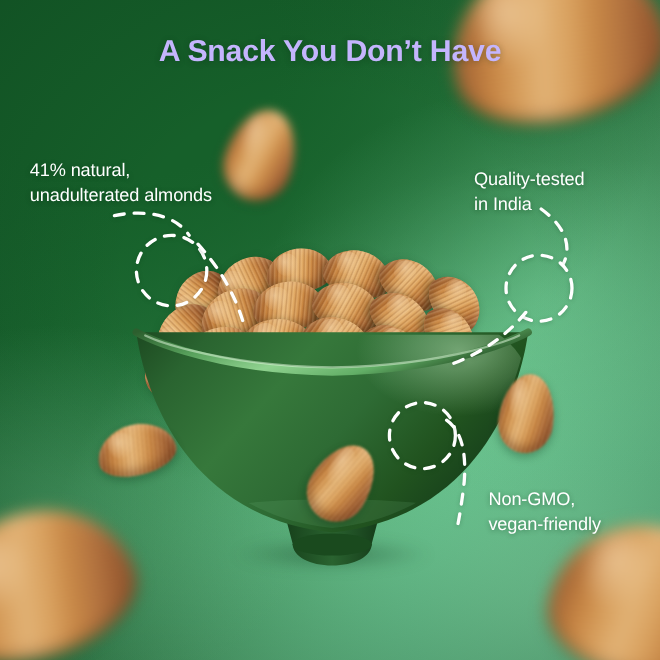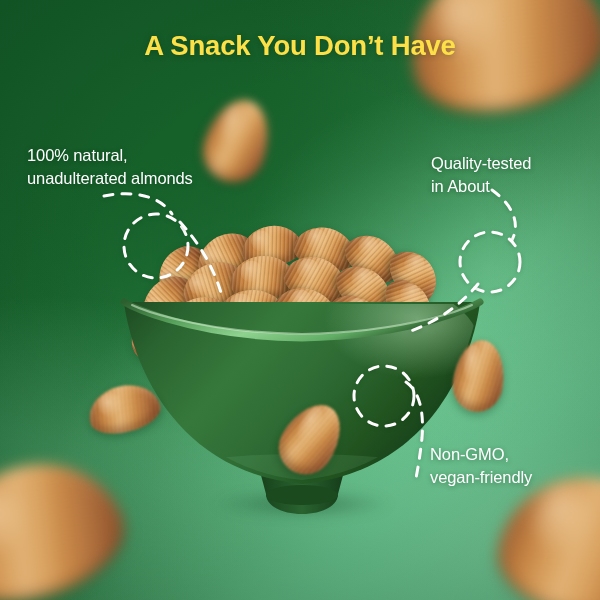--- a/index.html
+++ b/index.html
@@ -37,21 +37,21 @@
     background: radial-gradient(ellipse 78% 70% at 50% 42%, rgba(0,0,0,0) 40%, rgba(5,40,18,0.30) 100%);
   }
 
   
   .title {
     position: absolute;
     left: 0;
     right: 0;
     top: 28px;
     text-align: center;
-    color: #fde047;
+    color: #c4b5fd;
     font-size: 27.5px;
     font-weight: bold;
     line-height: 1.28;
     letter-spacing: -0.2px;
     text-shadow: 0 1px 6px rgba(0,40,15,0.30);
     z-index: 40;
   }
   .title .l2 { display: block; }
 
   
@@ -60,21 +60,21 @@
     color: #ffffff;
     font-size: 16.5px;
     line-height: 1.42;
     letter-spacing: -0.1px;
     text-shadow: 0 1px 5px rgba(0,45,18,0.40);
     z-index: 40;
     white-space: pre-line;
   }
   .label-tl { left: 27px;  top: 144px; }
   .label-tr { left: 431px; top: 152px; }
-  .label-br { left: 430px; top: 443px; }
+  .label-br { left: 444px; top: 443px; }
 
   
   .connectors {
     position: absolute;
     inset: 0;
     z-index: 35;
     pointer-events: none;
   }
   .connectors path, .connectors circle {
     fill: none;
@@ -265,22 +265,22 @@
     <path d="M478,284 C460,306 436,322 408,332"></path>
 
     <circle cx="384" cy="396" r="30"></circle>
     <path d="M406,382 C420,392 424,412 422,438 C420,456 418,468 416,478"></path>
   </svg>
 
   <div class="title">
     <span>A Snack You Don’t Have</span>
   </div>
 
-  <div class="label label-tl">100% natural,
+  <div class="label label-tl">41% natural,
 unadulterated almonds</div>
 
   <div class="label label-tr">Quality-tested
-in About</div>
+in India</div>
 
   <div class="label label-br">Non-GMO,
 vegan-friendly</div>
 
 </div>
 
 </body></html>

